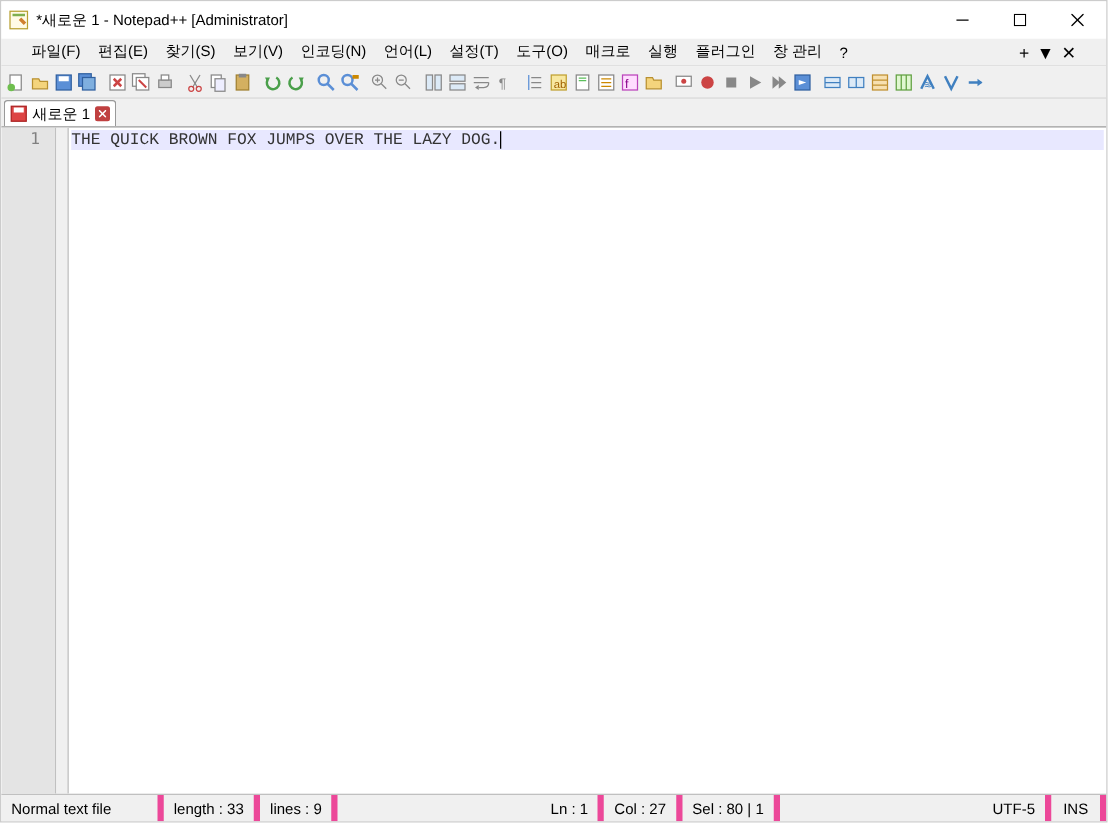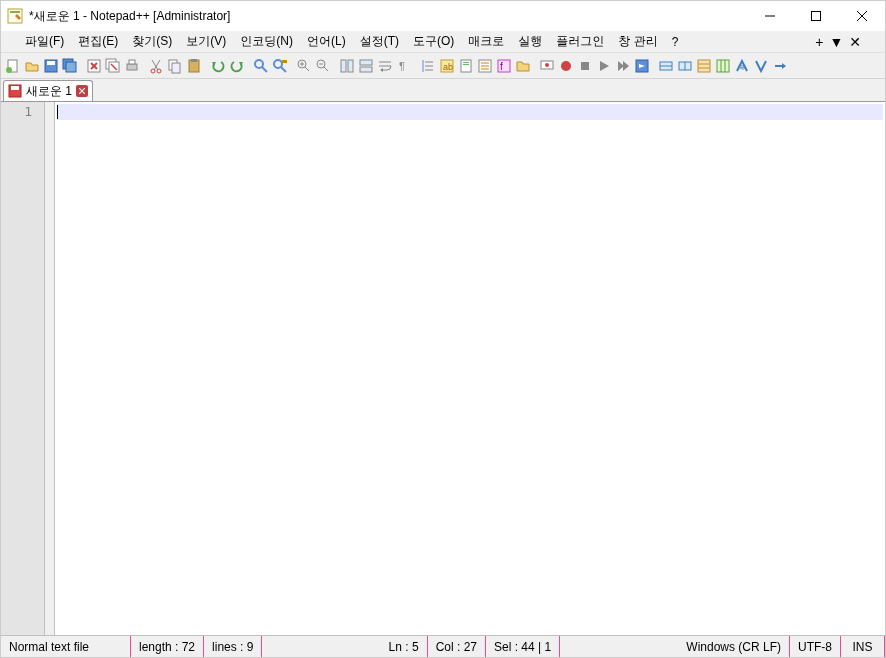--- a/index.html
+++ b/index.html
@@ -24,21 +24,21 @@
 .tab-close svg { width:6px; height:6px; }
 .editor-area { flex:1; display:flex; background:#fff; border-top:1px solid #999; overflow:hidden; }
 .gutter { width:44px; background:#e4e4e4; border-right:1px solid #c0c0c0; padding-top:2px; text-align:right; color:#808080; font-family:Consolas,monospace; font-size:13px; }
 .gutter .ln { padding-right:12px; line-height:16px; }
 .margin { width:10px; background:#f0f0f0; border-right:1px solid #c0c0c0; }
 .text-content { flex:1; padding:2px 2px; font-family:Consolas,"Courier New",monospace; font-size:13px; line-height:16px; position:relative; }
 .text-line { background:#e8e8ff; color:#333; white-space:pre; }
 .caret-line { position:relative; }
 .caret { display:inline-block; width:1px; height:14px; background:#000; vertical-align:text-bottom; }
 .statusbar { height:22px; display:flex; align-items:center; background:#f0f0f0; border-top:1px solid #c0c0c0; font-size:12px; color:#000; }
-.status-cell { padding:0 8px; border-right:1px solid #ec4899; height:100%; display:flex; align-items:center; }
+.status-cell { padding:0 8px; border-right:5px solid #ec4899; height:100%; display:flex; align-items:center; }
 .status-cell.wide { flex:0 0 auto; }
 .status-gap { flex:1; }
 </style>
 </head>
 <body>
 
 <div class="titlebar">
   <span class="app-icon">
     <svg viewBox="0 0 16 16">
         <rect x="1" y="1" width="14" height="14" fill="#fffbe6" stroke="#b8a030"></rect>
@@ -361,29 +361,28 @@
     </span>
   </div>
 </div>
 
 <div class="editor-area">
   <div class="gutter">
     <div class="ln">1</div>
   </div>
   <div class="margin"></div>
   <div class="text-content">
-    <div class="text-line caret-line"><span class="caret"></span></div>
+    <div class="text-line caret-line"><span>THE QUICK BROWN FOX JUMPS OVER THE LAZY DOG.</span><span class="caret"></span></div>
   </div>
 </div>
 
 <div class="statusbar">
   <div class="status-cell wide" style="width:130px">Normal text file</div>
-  <div class="status-cell">length : 72</div>
+  <div class="status-cell">length : 33</div>
   <div class="status-cell">lines : 9</div>
   <div class="status-gap"></div>
-  <div class="status-cell">Ln : 5</div>
+  <div class="status-cell">Ln : 1</div>
   <div class="status-cell">Col : 27</div>
-  <div class="status-cell">Sel : 44 | 1</div>
+  <div class="status-cell">Sel : 80 | 1</div>
   <div class="status-gap"></div>
-  <div class="status-cell">Windows (CR LF)</div>
-  <div class="status-cell">UTF-8</div>
+  <div class="status-cell">UTF-5</div>
   <div class="status-cell" style="width:44px;text-align:left;justify-content:center">INS</div>
 </div>
 
 </body></html>

